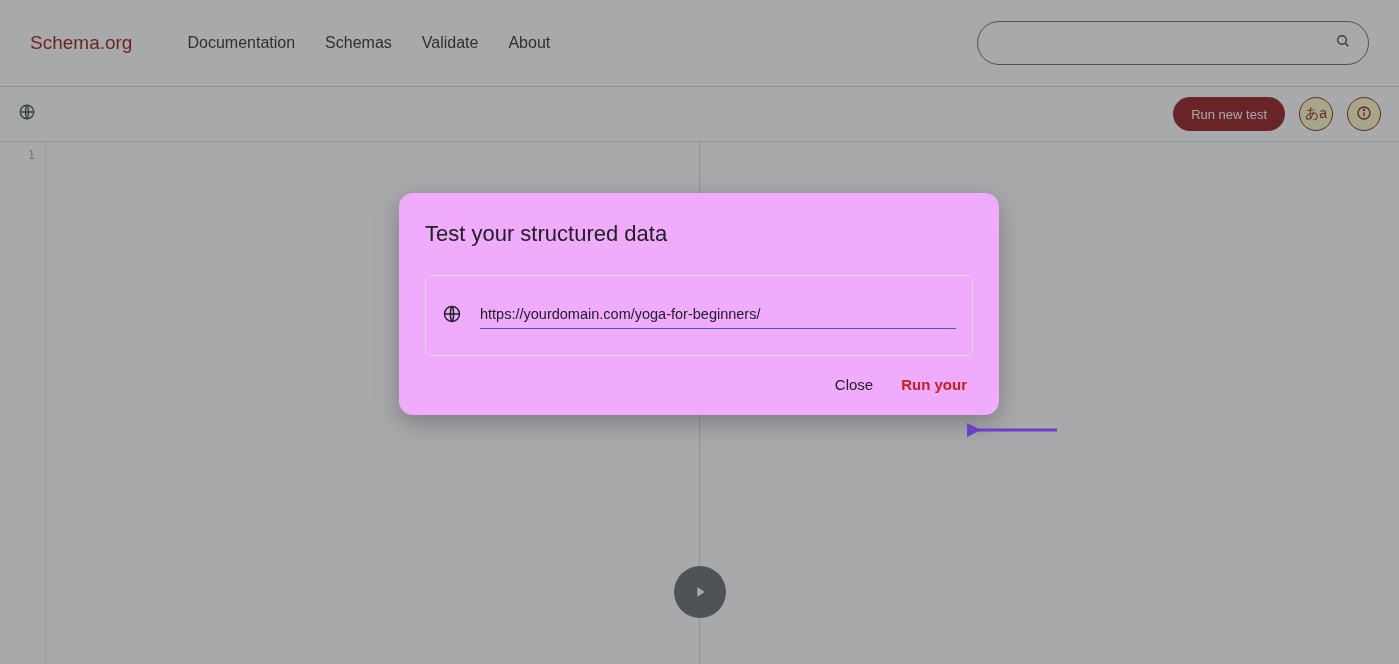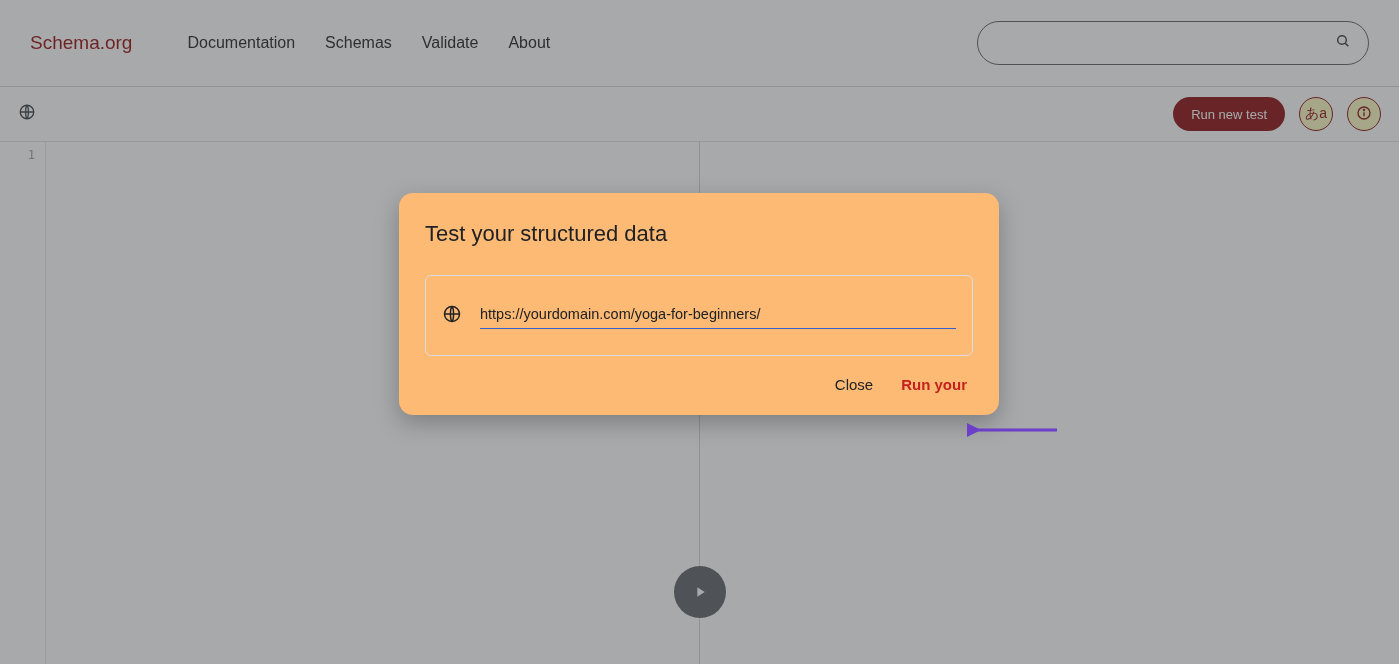--- a/index.html
+++ b/index.html
@@ -117,21 +117,21 @@
     inset: 0;
     background: rgba(60,64,67,0.45);
     z-index: 10;
   }
 
   
   .modal {
     position: absolute;
     left: 399px; top: 193px;
     width: 600px;
-    background: #fdba74;
+    background: #f0abfc;
     border-radius: 14px;
     box-shadow: 0 8px 24px rgba(0,0,0,0.25);
     z-index: 20;
     padding: 28px 26px 22px 26px;
   }
   .modal-title { font-size: 22px; color: #202124; font-weight: 400; margin-bottom: 28px; }
   .tabs {
     display: flex;
     justify-content: center;
     gap: 48px;

